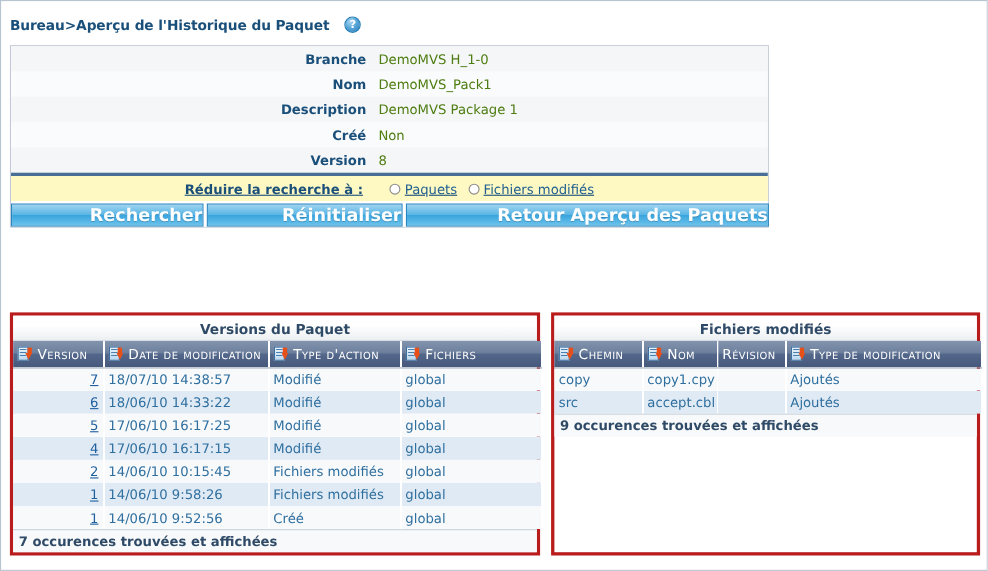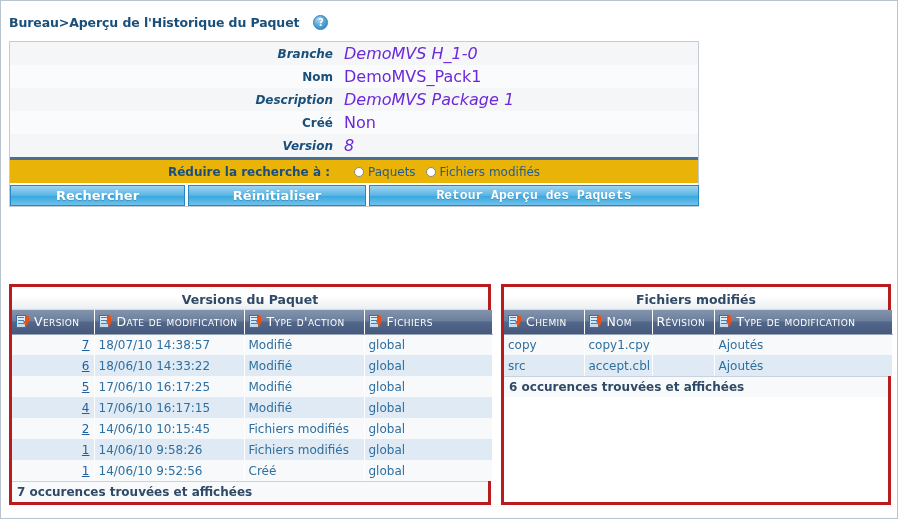--- a/index.html
+++ b/index.html
@@ -59,50 +59,51 @@
     border-bottom: 1px solid #d5dbe2;
     text-align: center;
     font-weight: bold;
     font-size: 12.5px;
     color: #2f4a66;
     padding: 5px 0 5px 0;
     height: 23px;
   }
   table.kv { width: 100%; border-collapse: collapse; }
   table.kv tr { height: 23px; }
-  table.kv tr.odd  td { background: #f4f6f8; font-style: italic; }
+  table.kv tr.odd  td { background: #f4f6f8; }
   table.kv tr.even td { background: #fafbfc; }
   table.kv td.k {
     width: 330px;
     text-align: right;
     font-weight: bold;
     color: #1a4f7a;
     padding-right: 7px;
     font-size: 12px;
     white-space: nowrap;
   }
   table.kv td.v {
-    color: #6d28d9;
+    color: #4d7c0f;
     padding-left: 4px;
-    font-size: 16px;
+    font-size: 12px;
   }
   .kv-rule {
     height: 3px;
     background: #4a6f96;
     margin: 0;
   }
 
   
   .narrow-row {
-    background: #eab308;
+    background: #fef9c3;
     height: 23px;
     display: flex;
     align-items: center;
     justify-content: center;
     gap: 16px;
+    text-decoration: underline;
   }
   .narrow-label {
     font-weight: bold;
     color: #1a4f7a;
     font-size: 12px;
     margin-right: 8px;
   }
   .radio-group { display: flex; align-items: center; gap: 10px; }
   .radio-item { display: flex; align-items: center; gap: 4px; cursor: pointer; }
   .radio-dot {
@@ -118,34 +119,34 @@
   .button-bar {
     display: flex;
     gap: 3px;
     padding: 2px 0 0 0;
     background: #ffffff;
   }
   .btn {
     flex: 0 0 auto;
     height: 21px;
     line-height: 19px;
-    text-align: center;
-    font-weight: bold;
-    font-size: 13px;
+    text-align: right;
+    font-weight: bold;
+    font-size: 16px;
     color: #ffffff;
     background: linear-gradient(to bottom, #9fd4f0 0%, #58b4e4 50%, #39a4dd 51%, #6cc3ec 100%);
     border: 1px solid #2a86c0;
     cursor: pointer;
     text-shadow: 0 1px 0 rgba(0,0,0,0.18);
     overflow: hidden;
     white-space: nowrap;
   }
   .btn-search { width: 175px; }
   .btn-reset  { width: 178px; }
-  .btn-back   { width: 330px; font-family: Liberation Mono, monospace; }
+  .btn-back   { width: 330px; }
 
   
   .results {
     position: absolute;
     left: 8px; top: 283px;
     width: 882px;
     display: flex;
     gap: 10px;
   }
   .res-panel {
@@ -483,17 +484,17 @@
             <td class="green">Ajoutés</td>
           </tr>
           <tr class="r-even">
             <td class="green">src</td>
             <td class="green">accept.cbl</td>
             <td class="green"></td>
             <td class="green">Ajoutés</td>
           </tr>
         </tbody>
       </table>
-      <div class="panel-footer">6 occurences trouvées et affichées</div>
+      <div class="panel-footer">9 occurences trouvées et affichées</div>
     </div>
 
   </div>
 </div>
 
 </body></html>

